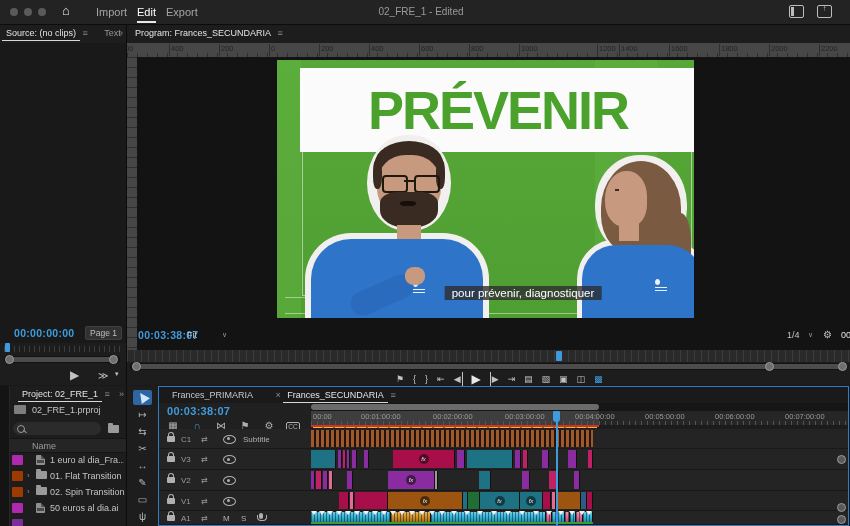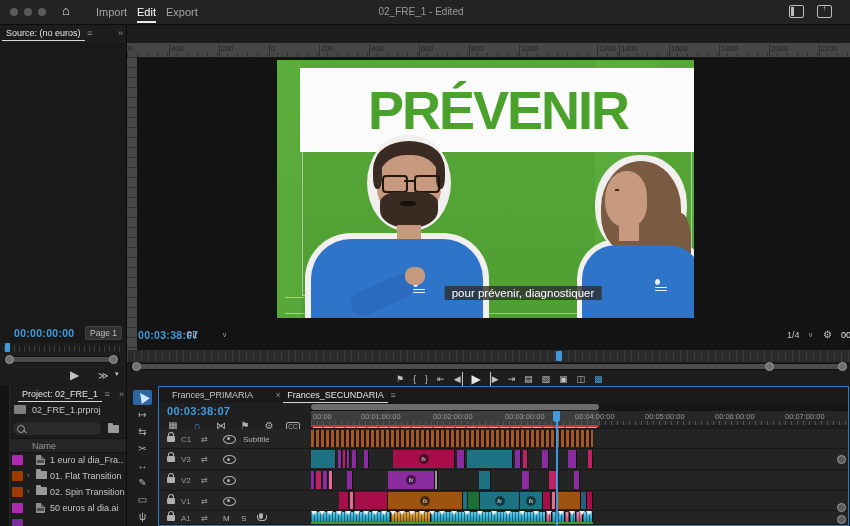--- a/index.html
+++ b/index.html
@@ -151,41 +151,45 @@
     <div class="abs hdr-ico" style="right:46px">
         <div class="bar"></div>
       </div>
     <div class="abs hdr-ico" style="right:18px">
         <div class="up">↑</div>
       </div>
   </div>
 
   <div class="abs" id="src-panel">
     <div class="abs tabbar" style="left:2px;top:0">
-      <span class="ptab active">Source: (no euros)</span>
+      <span class="ptab active">Source: (no clips)</span>
       <span class="hamb">≡</span>
       <span class="ptab" style="margin-left:10px">Text</span>
     </div>
     <span class="abs chev2" style="right:3px;top:3px">»</span>
     <div class="abs" id="src-body"></div>
     <span class="abs tc-blue" style="left:14px;top:302px">00:00:00:00</span>
     <span class="abs" id="src-page" style="top:301px">Page 1</span>
     <div class="abs mini-ruler" style="left:4px;top:321px;width:116px"></div>
     <div class="abs ph-mini" style="left:5px;top:318px"></div>
     <div class="abs scroll-track" style="left:4px;top:331px;width:116px">
       <div class="scroll-thumb" style="left:2px;width:110px"></div>
       <div class="scroll-knob" style="left:1px"></div>
       <div class="scroll-knob" style="left:105px"></div>
     </div>
     <span class="abs tr-btn" style="left:70px;top:343px;font-size:12px">▶</span>
     <span class="abs tr-btn" style="left:98px;top:345px">≫</span>
     <span class="abs tr-btn" style="left:115px;top:345px;font-size:7px">▾</span>
   </div>
 
   <div class="abs" id="prog-panel">
+    <div class="abs tabbar" style="left:4px;top:0">
+      <span class="ptab active" style="border-bottom:none">Program: Frances_SECUNDARIA</span>
+      <span class="hamb">≡</span>
+    </div>
     <div class="abs" id="prog-ruler-h">
         <div class="ticks"></div>
         <div class="hr-label" style="left: -6px;">600</div>
         <div class="hr-label" style="left: 44px;">400<i></i></div>
         <div class="hr-label" style="left: 94px;">200<i></i></div>
         <div class="hr-label" style="left: 144px;">0<i></i></div>
         <div class="hr-label" style="left: 194px;">200<i></i></div>
         <div class="hr-label" style="left: 244px;">400<i></i></div>
         <div class="hr-label" style="left: 294px;">600<i></i></div>
         <div class="hr-label" style="left: 344px;">800<i></i></div>

